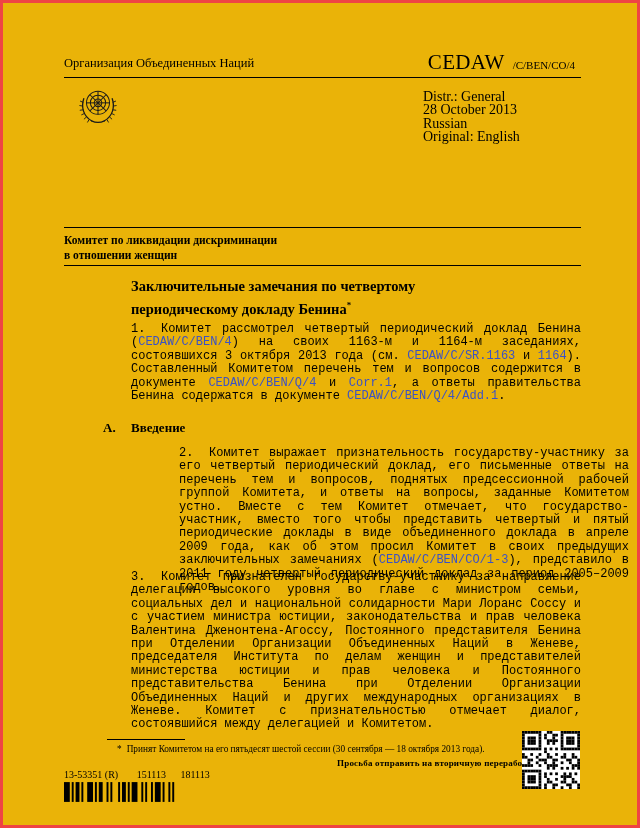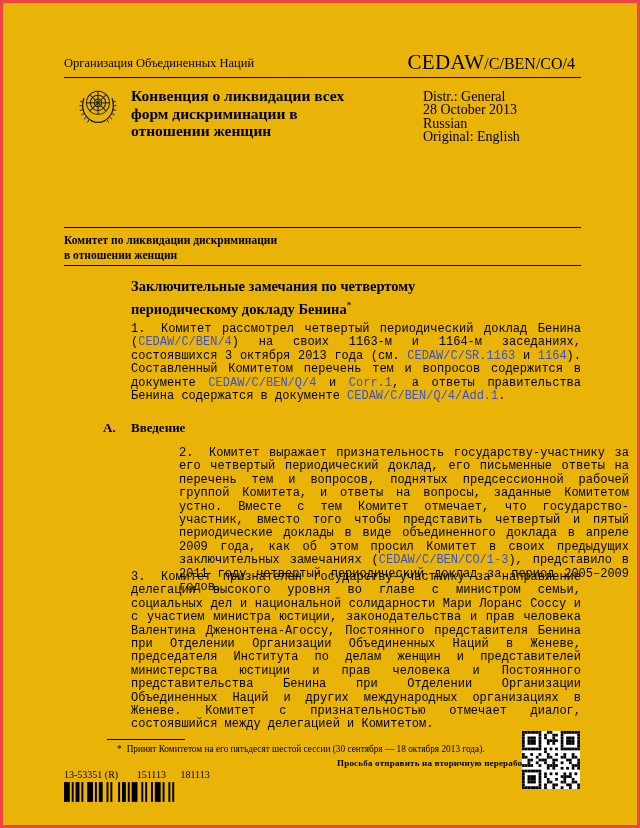--- a/index.html
+++ b/index.html
@@ -9,23 +9,23 @@
     position:relative; width:640px; height:828px; background:#eab308;
     border:3px solid #ef4444; overflow:hidden; margin:0 auto;
   }
   .rule { position:absolute; border-top:1px solid #000; height:0; }
   .rule-top { left:61px; top:74px; width:517px; border-top-width:1.6px; }
   .rule-mid1 { left:61px; top:224px; width:517px; }
   .rule-mid2 { left:61px; top:262px; width:517px; }
   .fn-rule { left:104px; top:736px; width:78px; }
 
   .org-name { position:absolute; left:61px; top:53px; font-size:12.5px; }
-  .doc-symbol { position:absolute; right:62px; top:47px; display:flex; align-items:baseline; }
+  .doc-symbol { position:absolute; right:62px; top:47px; display:flex; align-items:baseline;gap:8px; }
   .doc-symbol .big { font-size:21px; letter-spacing:.3px; }
-  .doc-symbol .small { font-size:16px; }
+  .doc-symbol .small { font-size:11px; }
 
   .emblem { position:absolute; left:72px; top:81px; width:46px; height:46px; }
   .conv-title { position:absolute; left:128px; top:84px; width:220px; font-size:15.5px; font-weight:bold; line-height:17.5px; }
   .info { position:absolute; left:420px; top:87px; font-size:14px; line-height:13.4px; }
 
   .committee { position:absolute; left:61px; top:230px; font-size:11.5px; font-weight:bold; line-height:14.5px; }
 
   .doc-title { position:absolute; left:128px; top:274px; width:320px; font-size:14.5px; font-weight:bold; line-height:19px; }
   .doc-title sup { font-size:9px; }
 
@@ -88,21 +88,20 @@
         <path d="M15.3 38.6 l-1.8 3.2"></path>
       <path d="M41 20 l3.5 -1.5"></path>
         <path d="M41.4 24 l3.8 -0.6"></path>
         <path d="M41 28 l3.8 0.6"></path>
       <path d="M39.7 32 l3.4 1.6"></path>
         <path d="M37.5 35.8 l2.8 2.5"></path>
         <path d="M34.7 38.6 l1.8 3.2"></path>
     </g>
   </svg>
 
-  <div class="conv-title">Конвенция о ликвидации всех форм дискриминации в отношении женщин</div>
 
   <div class="info">
     <div>Distr.: General</div>
     <div>28 October 2013</div>
     <div>Russian</div>
     <div>Original: English</div>
   </div>
 
   <div class="rule rule-mid1"></div>
   <div class="committee">

